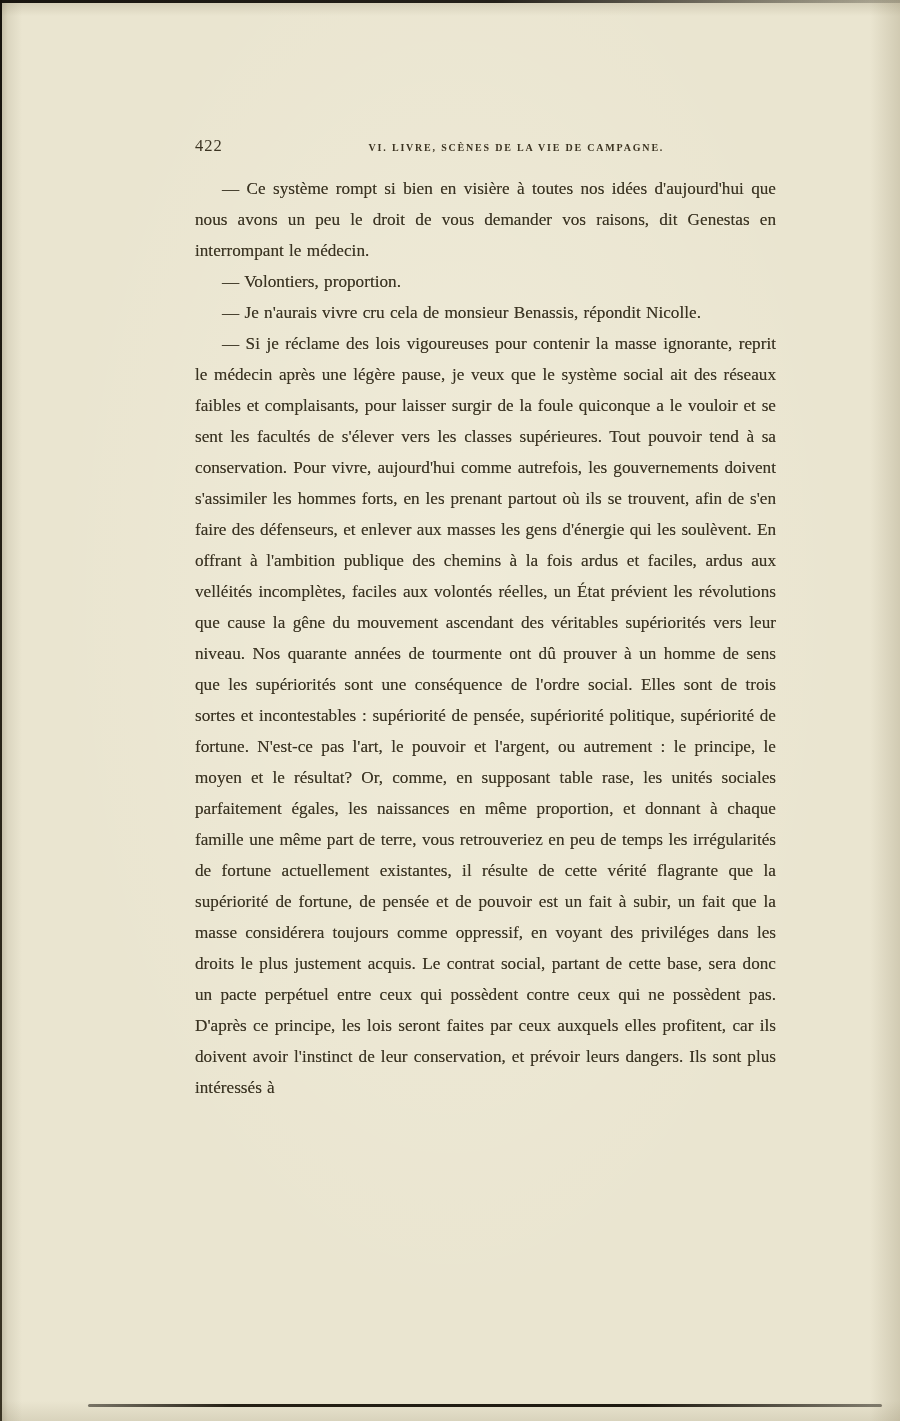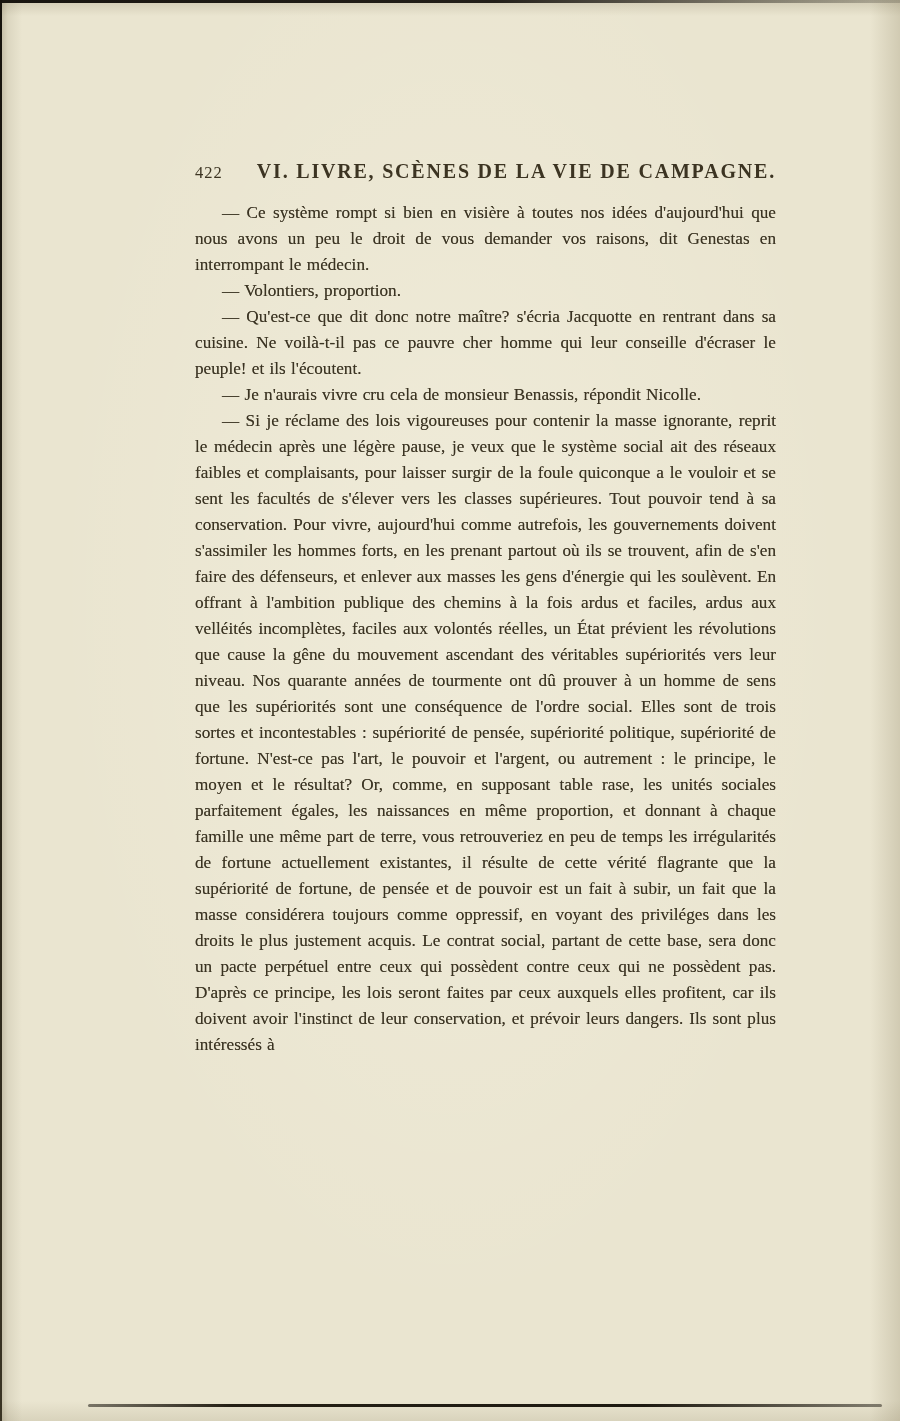--- a/index.html
+++ b/index.html
@@ -41,47 +41,47 @@
   .scan-edge-bottom {
     position: absolute;
     top: 1404px; left: 88px;
     width: 794px; height: 3px;
     background: linear-gradient(90deg, rgba(30,26,18,0.55) 0%, #241f14 18%, #1d1910 70%, rgba(30,26,18,0.5) 100%);
     border-radius: 2px;
   }
   .page-content {
     position: absolute;
     left: 195px;
-    top: 160px;
+    top: 136px;
     width: 581px;
   }
   .header-row {
     display: flex;
     align-items: baseline;
     color: #3c3422;
     margin-bottom: 17px;
   }
   .page-number {
     font-size: 16.5px;
     letter-spacing: 1px;
     margin-right: 34px;
   }
   .running-header {
     flex: 1;
     text-align: center;
-    font-size: 20px;
+    font-size: 10px;
     letter-spacing: 1.8px;
     font-weight: bold;
     white-space: nowrap;
   }
   .body-text p {
     margin: 0;
     text-indent: 27px;
     font-size: 17.2px;
-    line-height: 26px;
+    line-height: 31px;
     text-align: justify;
     color: #3a3322;
     text-shadow: 0 0 0.4px rgba(58,51,34,0.55);
     word-spacing: 1px;
   }
 </style>
 </head>
 <body>
 
 <div class="scan-surface"></div>
@@ -90,17 +90,16 @@
 <div class="scan-edge-bottom"></div>
 
 <div class="page-content">
   <div class="header-row">
     <span class="page-number">422</span>
     <span class="running-header">VI. LIVRE, SCÈNES DE LA VIE DE CAMPAGNE.</span>
   </div>
   <div class="body-text">
     <p>— Ce système rompt si bien en visière à toutes nos idées d'aujourd'hui que nous avons un peu le droit de vous demander vos raisons, dit Genestas en interrompant le médecin.</p>
     <p>— Volontiers, proportion.</p>
-    <p>— Qu'est-ce que dit donc notre maître? s'écria Jacquotte en rentrant dans sa cuisine. Ne voilà-t-il pas ce pauvre cher homme qui leur conseille d'écraser le peuple! et ils l'écoutent.</p>
     <p>— Je n'aurais vivre cru cela de monsieur Benassis, répondit Nicolle.</p>
     <p>— Si je réclame des lois vigoureuses pour contenir la masse ignorante, reprit le médecin après une légère pause, je veux que le système social ait des réseaux faibles et complaisants, pour laisser surgir de la foule quiconque a le vouloir et se sent les facultés de s'élever vers les classes supérieures. Tout pouvoir tend à sa conservation. Pour vivre, aujourd'hui comme autrefois, les gouvernements doivent s'assimiler les hommes forts, en les prenant partout où ils se trouvent, afin de s'en faire des défenseurs, et enlever aux masses les gens d'énergie qui les soulèvent. En offrant à l'ambition publique des chemins à la fois ardus et faciles, ardus aux velléités incomplètes, faciles aux volontés réelles, un État prévient les révolutions que cause la gêne du mouvement ascendant des véritables supériorités vers leur niveau. Nos quarante années de tourmente ont dû prouver à un homme de sens que les supériorités sont une conséquence de l'ordre social. Elles sont de trois sortes et incontestables : supériorité de pensée, supériorité politique, supériorité de fortune. N'est-ce pas l'art, le pouvoir et l'argent, ou autrement : le principe, le moyen et le résultat? Or, comme, en supposant table rase, les unités sociales parfaitement égales, les naissances en même proportion, et donnant à chaque famille une même part de terre, vous retrouveriez en peu de temps les irrégularités de fortune actuellement existantes, il résulte de cette vérité flagrante que la supériorité de fortune, de pensée et de pouvoir est un fait à subir, un fait que la masse considérera toujours comme oppressif, en voyant des priviléges dans les droits le plus justement acquis. Le contrat social, partant de cette base, sera donc un pacte perpétuel entre ceux qui possèdent contre ceux qui ne possèdent pas. D'après ce principe, les lois seront faites par ceux auxquels elles profitent, car ils doivent avoir l'instinct de leur conservation, et prévoir leurs dangers. Ils sont plus intéressés à</p>
   </div>
 </div>
 
 </body></html>

